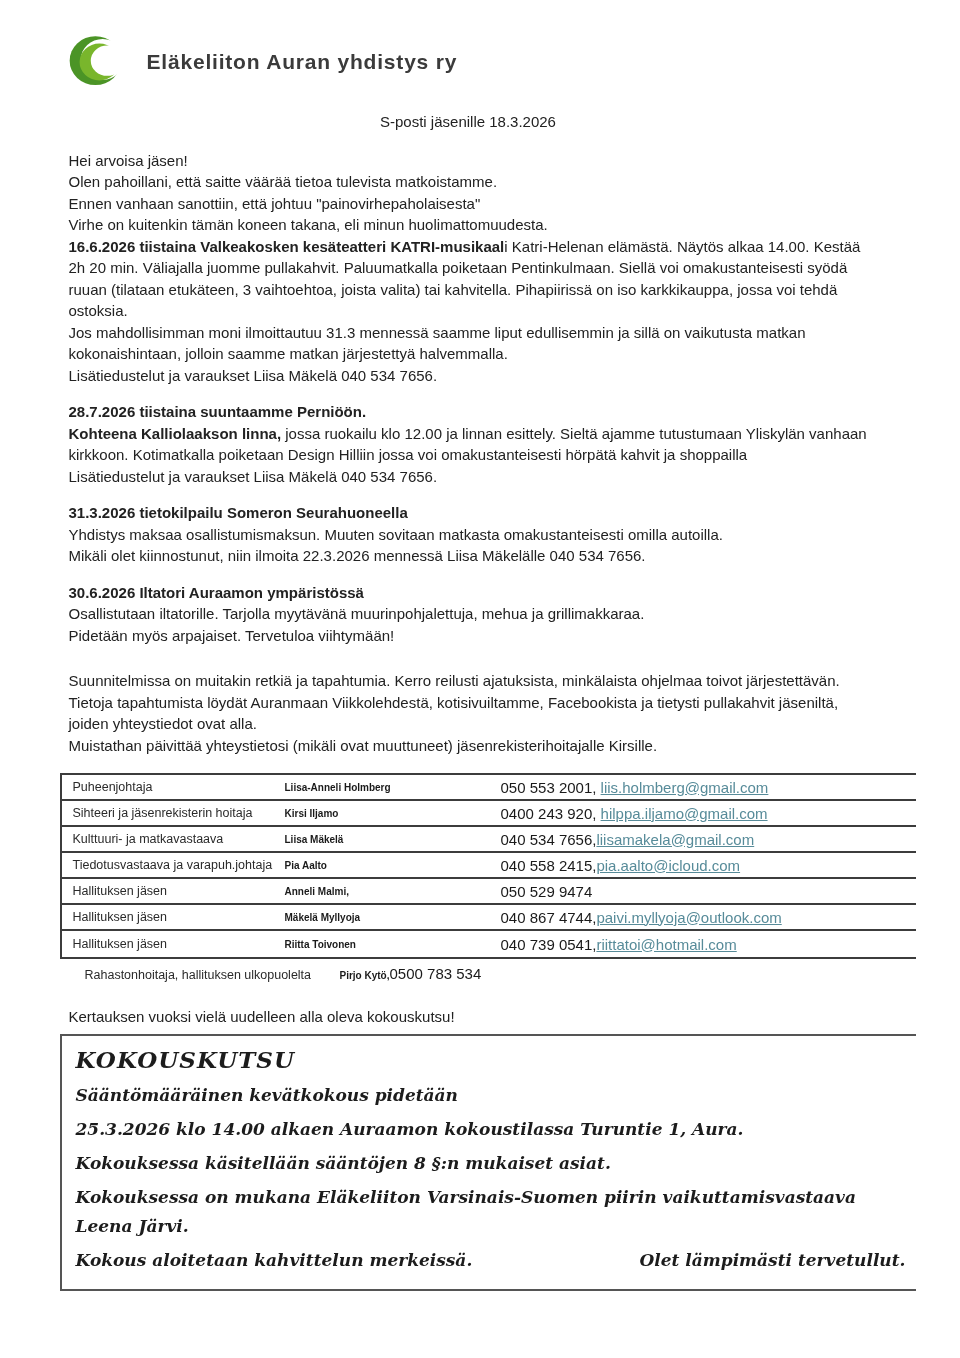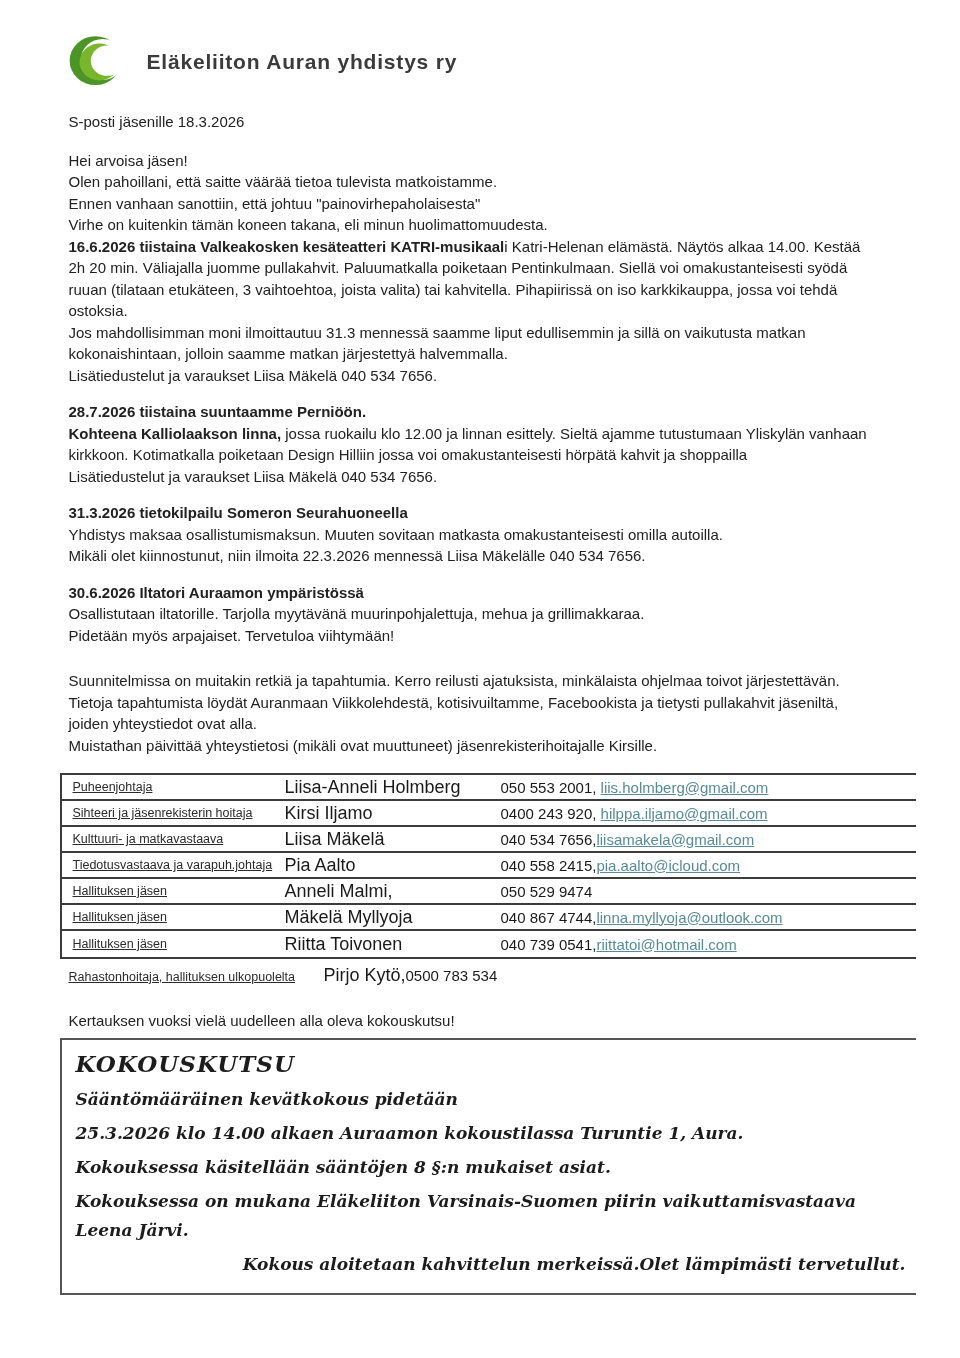--- a/index.html
+++ b/index.html
@@ -17,61 +17,61 @@
   .t { font-size:15px; line-height:21.5px; color:#222222; }
   .b { font-weight:bold; }
   
   .logo-row { display:flex; align-items:center; height:54px; }
   .logo-mark { width:66px; height:54px; flex:0 0 auto; }
   .logo-text {
     margin-left:12px;
     font-size:21px; font-weight:600; letter-spacing:0.8px;
     color:#3b3b3b;
   }
-  .date-line { margin-top:22px; }
+  .date-line { margin-top:22px;text-align:center; }
   .intro { margin-top:17px; }
   .matkoja-title { margin-top:26px; font-weight:bold; }
   .sec { margin-top:15px; }
   .plans { margin-top:24px; }
   
   .contact-table {
     margin-top:17px; margin-left:-9px;
     width:864px;
     border:2px solid #3c3c3c;
   }
   .contact-row {
     display:grid;
     grid-template-columns:212px 216px 1fr;
     align-items:center;
     height:26px;
     padding-left:11px;
     border-bottom:2px solid #3c3c3c;
   }
   .contact-row:last-child { border-bottom:none; }
-  .role-cell { font-size:12.5px; color:#2a2a2a;text-decoration:underline; }
-  .name-cell { font-size:18px; font-weight:normal; color:#1a1a1a; }
+  .role-cell { font-size:12.5px; color:#2a2a2a; }
+  .name-cell { font-size:10px; font-weight:bold; color:#1a1a1a; }
   .phone-cell { font-size:15px; color:#1a1a1a; }
   .email-link { color:#578b99; text-decoration:underline; cursor:pointer; }
   .treasurer-line { margin-top:6px; display:flex; align-items:baseline; }
-  .treasurer-line .role-cell { width:255px; flex:0 0 auto; }
+  .treasurer-line .role-cell { width:255px; flex:0 0 auto;margin-left:16px; }
   .reminder { margin-top:24px; }
   
   .notice-box {
     margin-top:6px; margin-left:-9px;
     width:864px;
     border:2px solid #555555;
     padding:8px 16px 14px 14px;
     font-family:"DejaVu Serif", serif;
     font-style:italic;
     font-weight:600;
     color:#1c1c1c;
   }
   .notice-title { font-size:23px; line-height:32px; letter-spacing:1px; }
   .notice-line { font-size:17px; line-height:29px; margin-top:5px; }
-  .notice-last { display:flex; justify-content:flex-end; }
+  .notice-last { display:flex; justify-content:space-between; }
 </style>
 </head>
 <body>
 
 <div class="page">
 
   <div class="logo-row">
     <svg class="logo-mark" viewBox="0 0 100 80" aria-hidden="true">
       <ellipse cx="40" cy="38" rx="39" ry="37" fill="#4b9426"></ellipse>
       <ellipse cx="51" cy="36" rx="33" ry="31" fill="#ffffff"></ellipse>
@@ -143,21 +143,21 @@
       <span class="phone-cell"><span>040 558 2415,</span><a class="email-link">pia.aalto@icloud.com</a></span>
     </div>
     <div class="contact-row">
       <span class="role-cell">Hallituksen jäsen</span>
       <span class="name-cell">Anneli Malmi,</span>
       <span class="phone-cell"><span>050 529 9474</span><a class="email-link"></a></span>
     </div>
     <div class="contact-row">
       <span class="role-cell">Hallituksen jäsen</span>
       <span class="name-cell">Mäkelä Myllyoja</span>
-      <span class="phone-cell"><span>040 867 4744,</span><a class="email-link">linna.myllyoja@outlook.com</a></span>
+      <span class="phone-cell"><span>040 867 4744,</span><a class="email-link">paivi.myllyoja@outlook.com</a></span>
     </div>
     <div class="contact-row">
       <span class="role-cell">Hallituksen jäsen</span>
       <span class="name-cell">Riitta Toivonen</span>
       <span class="phone-cell"><span>040 739 0541,</span><a class="email-link">riittatoi@hotmail.com</a></span>
     </div>
   </div>
 
   <div class="treasurer-line">
     <span class="role-cell">Rahastonhoitaja, hallituksen ulkopuolelta</span>

